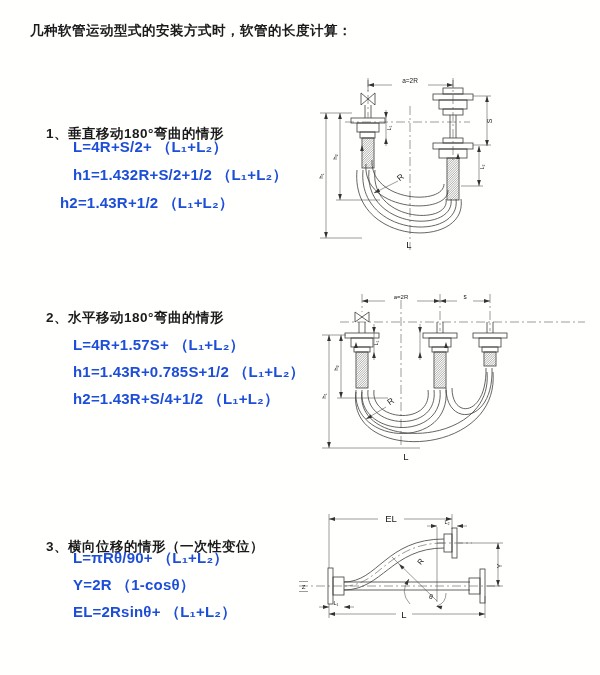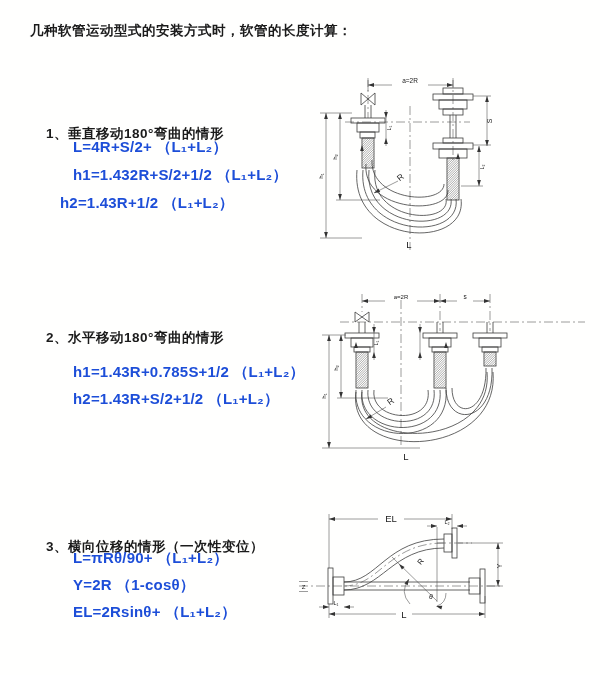--- a/index.html
+++ b/index.html
@@ -22,23 +22,24 @@
 
 <div class="page">
 
   <div class="abs title">几种软管运动型式的安装方式时，软管的长度计算：</div>
 
   <div class="abs heading" style="left:46px;top:108px">1、垂直移动180°弯曲的情形</div>
   <div class="abs formula" style="left:73px;top:138px">L=4R+S/2+ （L₁+L₂）</div>
   <div class="abs formula" style="left:73px;top:166px">h1=1.432R+S/2+1/2 （L₁+L₂）</div>
   <div class="abs formula" style="left:60px;top:194px">h2=1.43R+1/2 （L₁+L₂）</div>
 
-  <div class="abs heading" style="left:46px;top:312px">2、水平移动180°弯曲的情形</div>
+  <div class="abs heading" style="left:46px;top:292px">2、水平移动180°弯曲的情形</div>
+  <div class="abs formula" style="left:73px;top:336px">L=4R+1.57S+ （L₁+L₂）</div>
   <div class="abs formula" style="left:73px;top:363px">h1=1.43R+0.785S+1/2 （L₁+L₂）</div>
-  <div class="abs formula" style="left:73px;top:390px">h2=1.43R+S/2+1/2 （L₁+L₂）</div>
+  <div class="abs formula" style="left:73px;top:390px">h2=1.43R+S/4+1/2 （L₁+L₂）</div>
 
   <div class="abs heading" style="left:46px;top:521px">3、横向位移的情形（一次性变位）</div>
   <div class="abs formula" style="left:73px;top:549px">L=πRθ/90+ （L₁+L₂）</div>
   <div class="abs formula" style="left:73px;top:576px">Y=2R （1-cosθ）</div>
   <div class="abs formula" style="left:73px;top:603px">EL=2Rsinθ+ （L₁+L₂）</div>
 
   <svg class="overlay" width="600" height="675" viewBox="0 0 600 675">
 
     <g>
 

